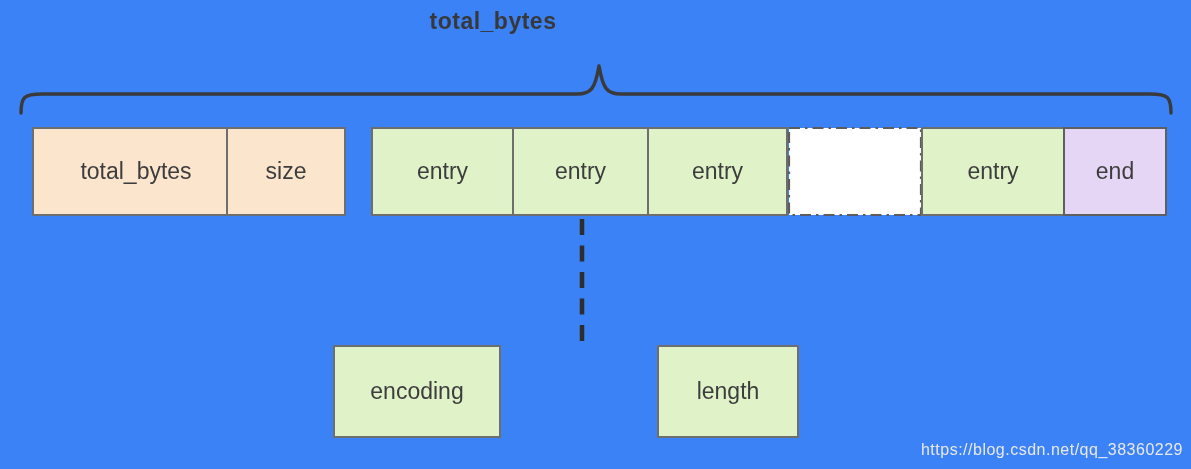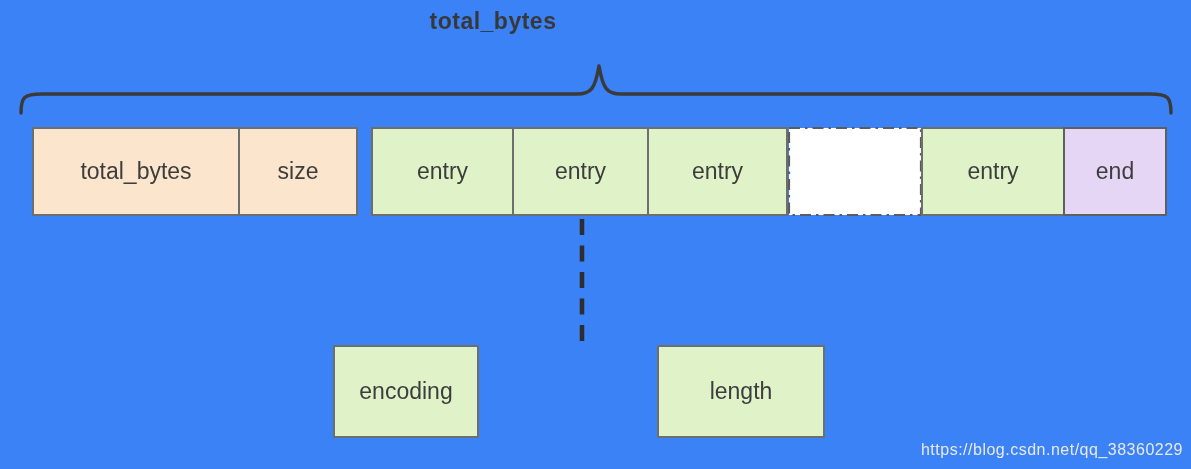--- a/index.html
+++ b/index.html
@@ -79,26 +79,26 @@
 
   <div class="title">total_bytes</div>
 
   <svg class="deco" width="1191" height="469" viewBox="0 0 1191 469">
     <path d="M 21 113 C 21 97 24 94 42 94 L 577 94 C 591 94 595 89 599 66 C 603 89 607 94 621 94 L 1150 94 C 1168 94 1171 97 1171 113" fill="none" stroke="#3a3a3a" stroke-width="3.5" stroke-linecap="round" stroke-linejoin="round"></path>
     <rect x="789" y="128" width="132" height="87" fill="#ffffff" stroke="#5c5c5c" stroke-width="2.2" stroke-dasharray="11 5 2.5 5"></rect>
     <line x1="582" y1="219" x2="582" y2="344" stroke="#2d2d2d" stroke-width="4.5" stroke-dasharray="16 10.5"></line>
   </svg>
 
   <div class="cell peach" style="left:32px;  width:208px;">total_bytes</div>
-  <div class="cell peach" style="left:238px; width:120px;">size</div>
+  <div class="cell peach" style="left:226px; width:120px;">size</div>
   <div class="cell green" style="left:371px; width:143px;">entry</div>
   <div class="cell green" style="left:512px; width:137px;">entry</div>
   <div class="cell green" style="left:647px; width:141px;">entry</div>
   <div class="ellipsis-cell" style="left:789px; width:132px;"></div>
   <div class="cell green" style="left:921px; width:144px;">entry</div>
   <div class="cell purple" style="left:1063px; width:104px;">end</div>
 
-  <div class="cell green detail" style="left:333px; width:146px;">encoding</div>
-  <div class="cell green detail" style="left:657px; width:168px;">length</div>
+  <div class="cell green detail" style="left:333px; width:168px;">encoding</div>
+  <div class="cell green detail" style="left:657px; width:142px;">length</div>
 
   <div class="watermark">https://blog.csdn.net/qq_38360229</div>
 
 </div>
 
 </body></html>

